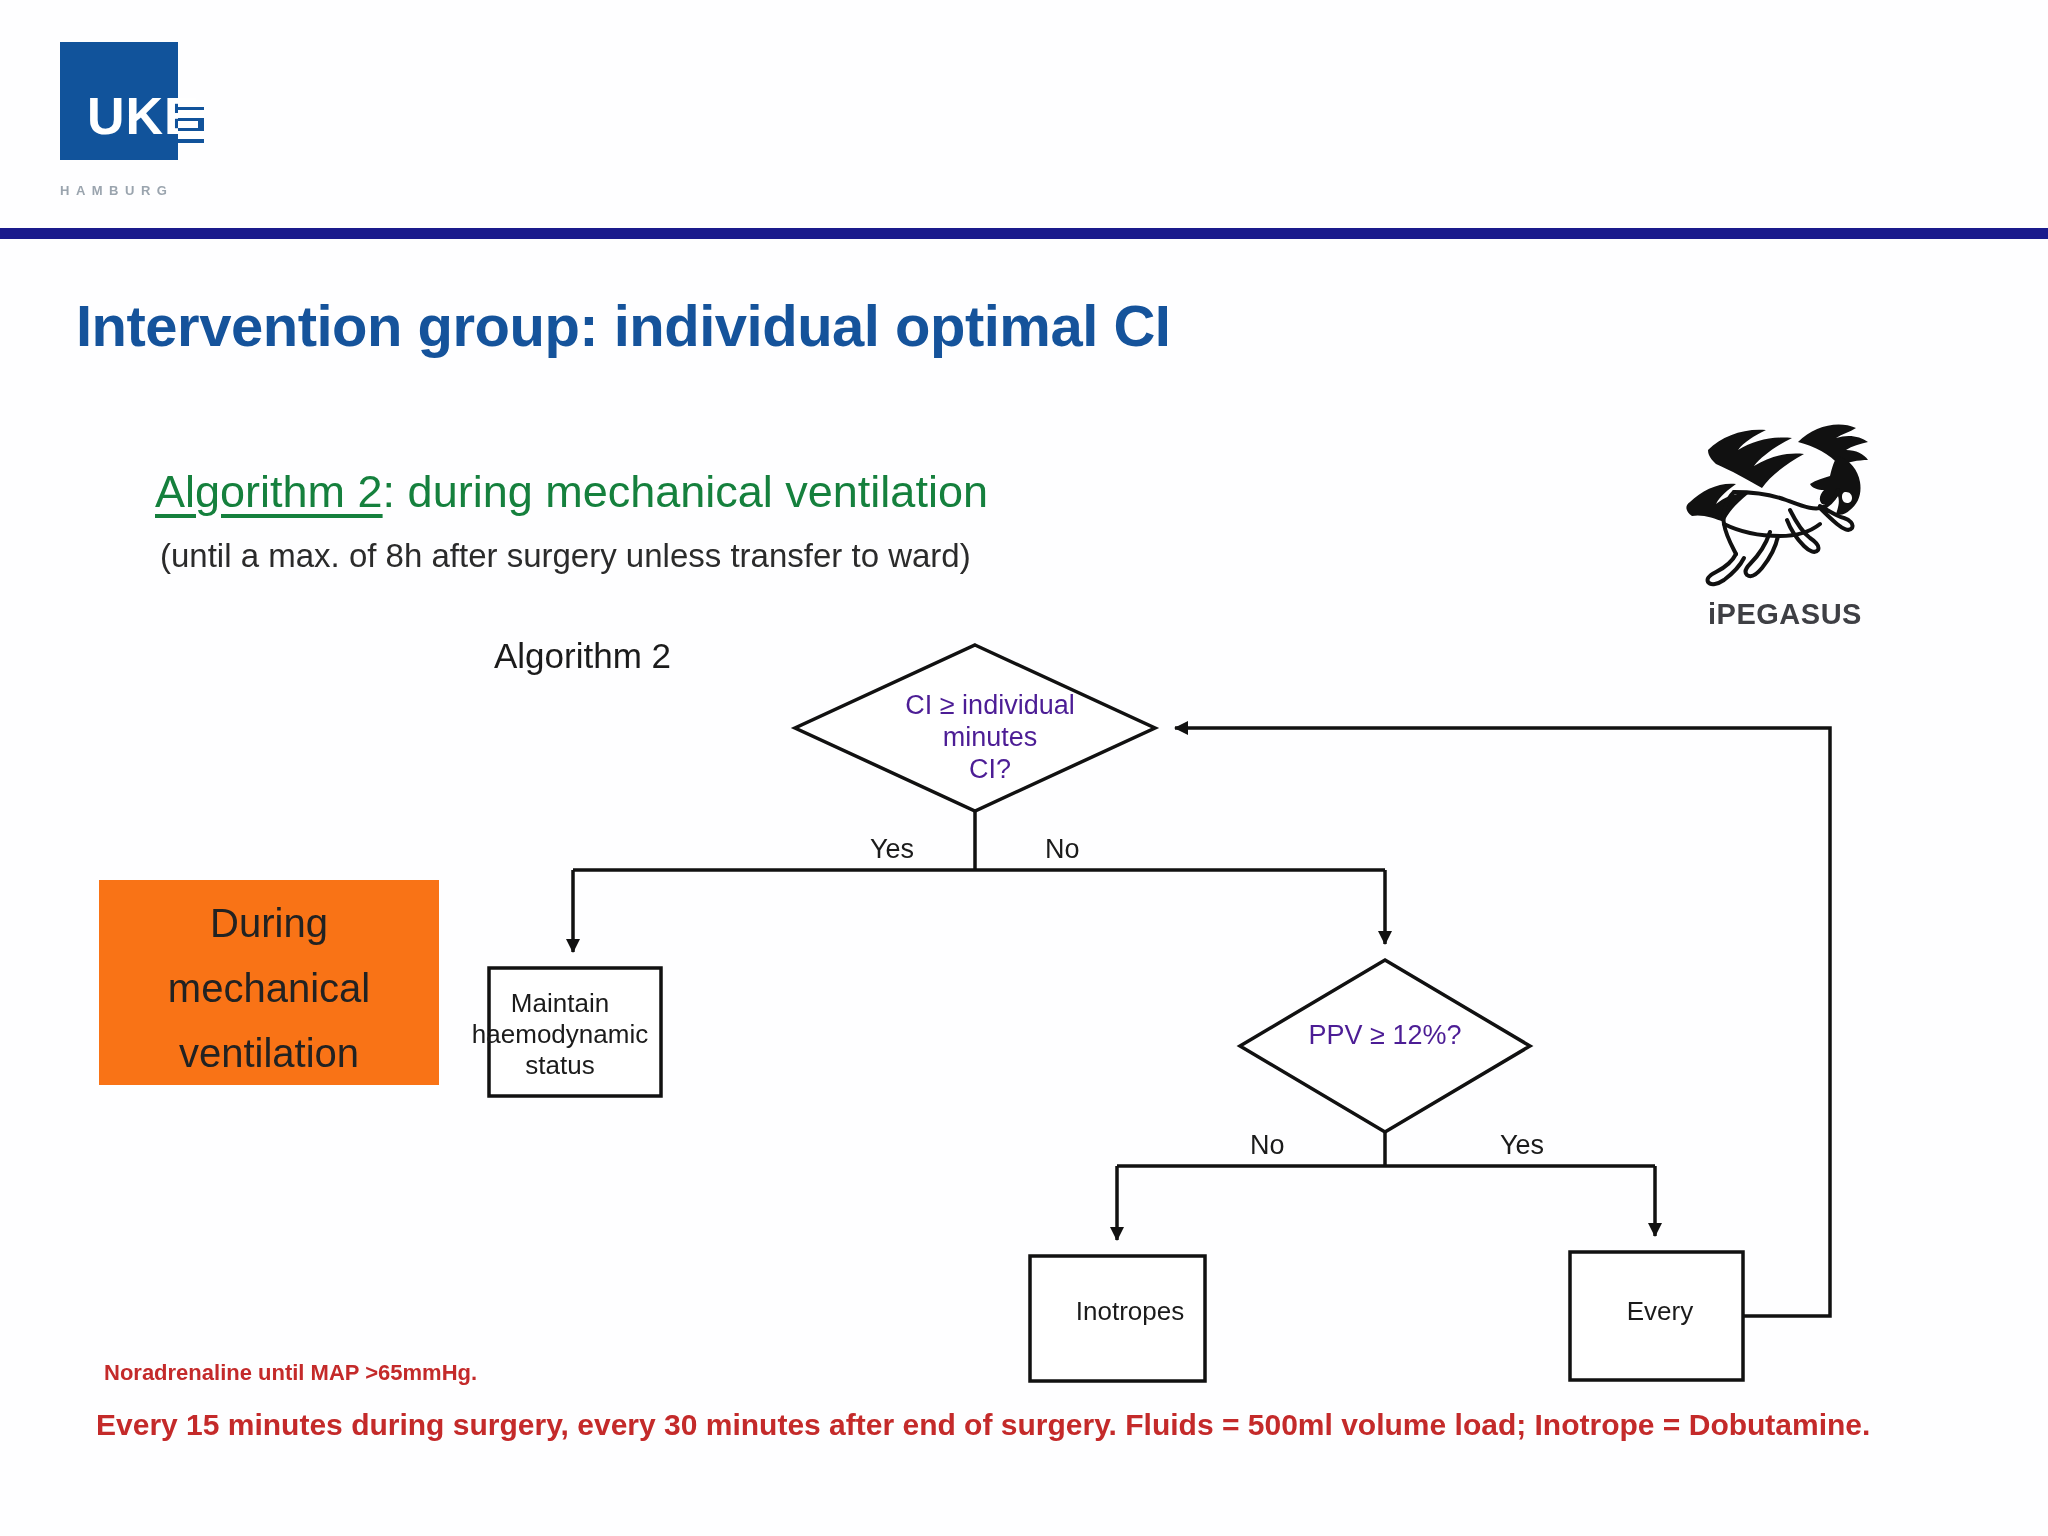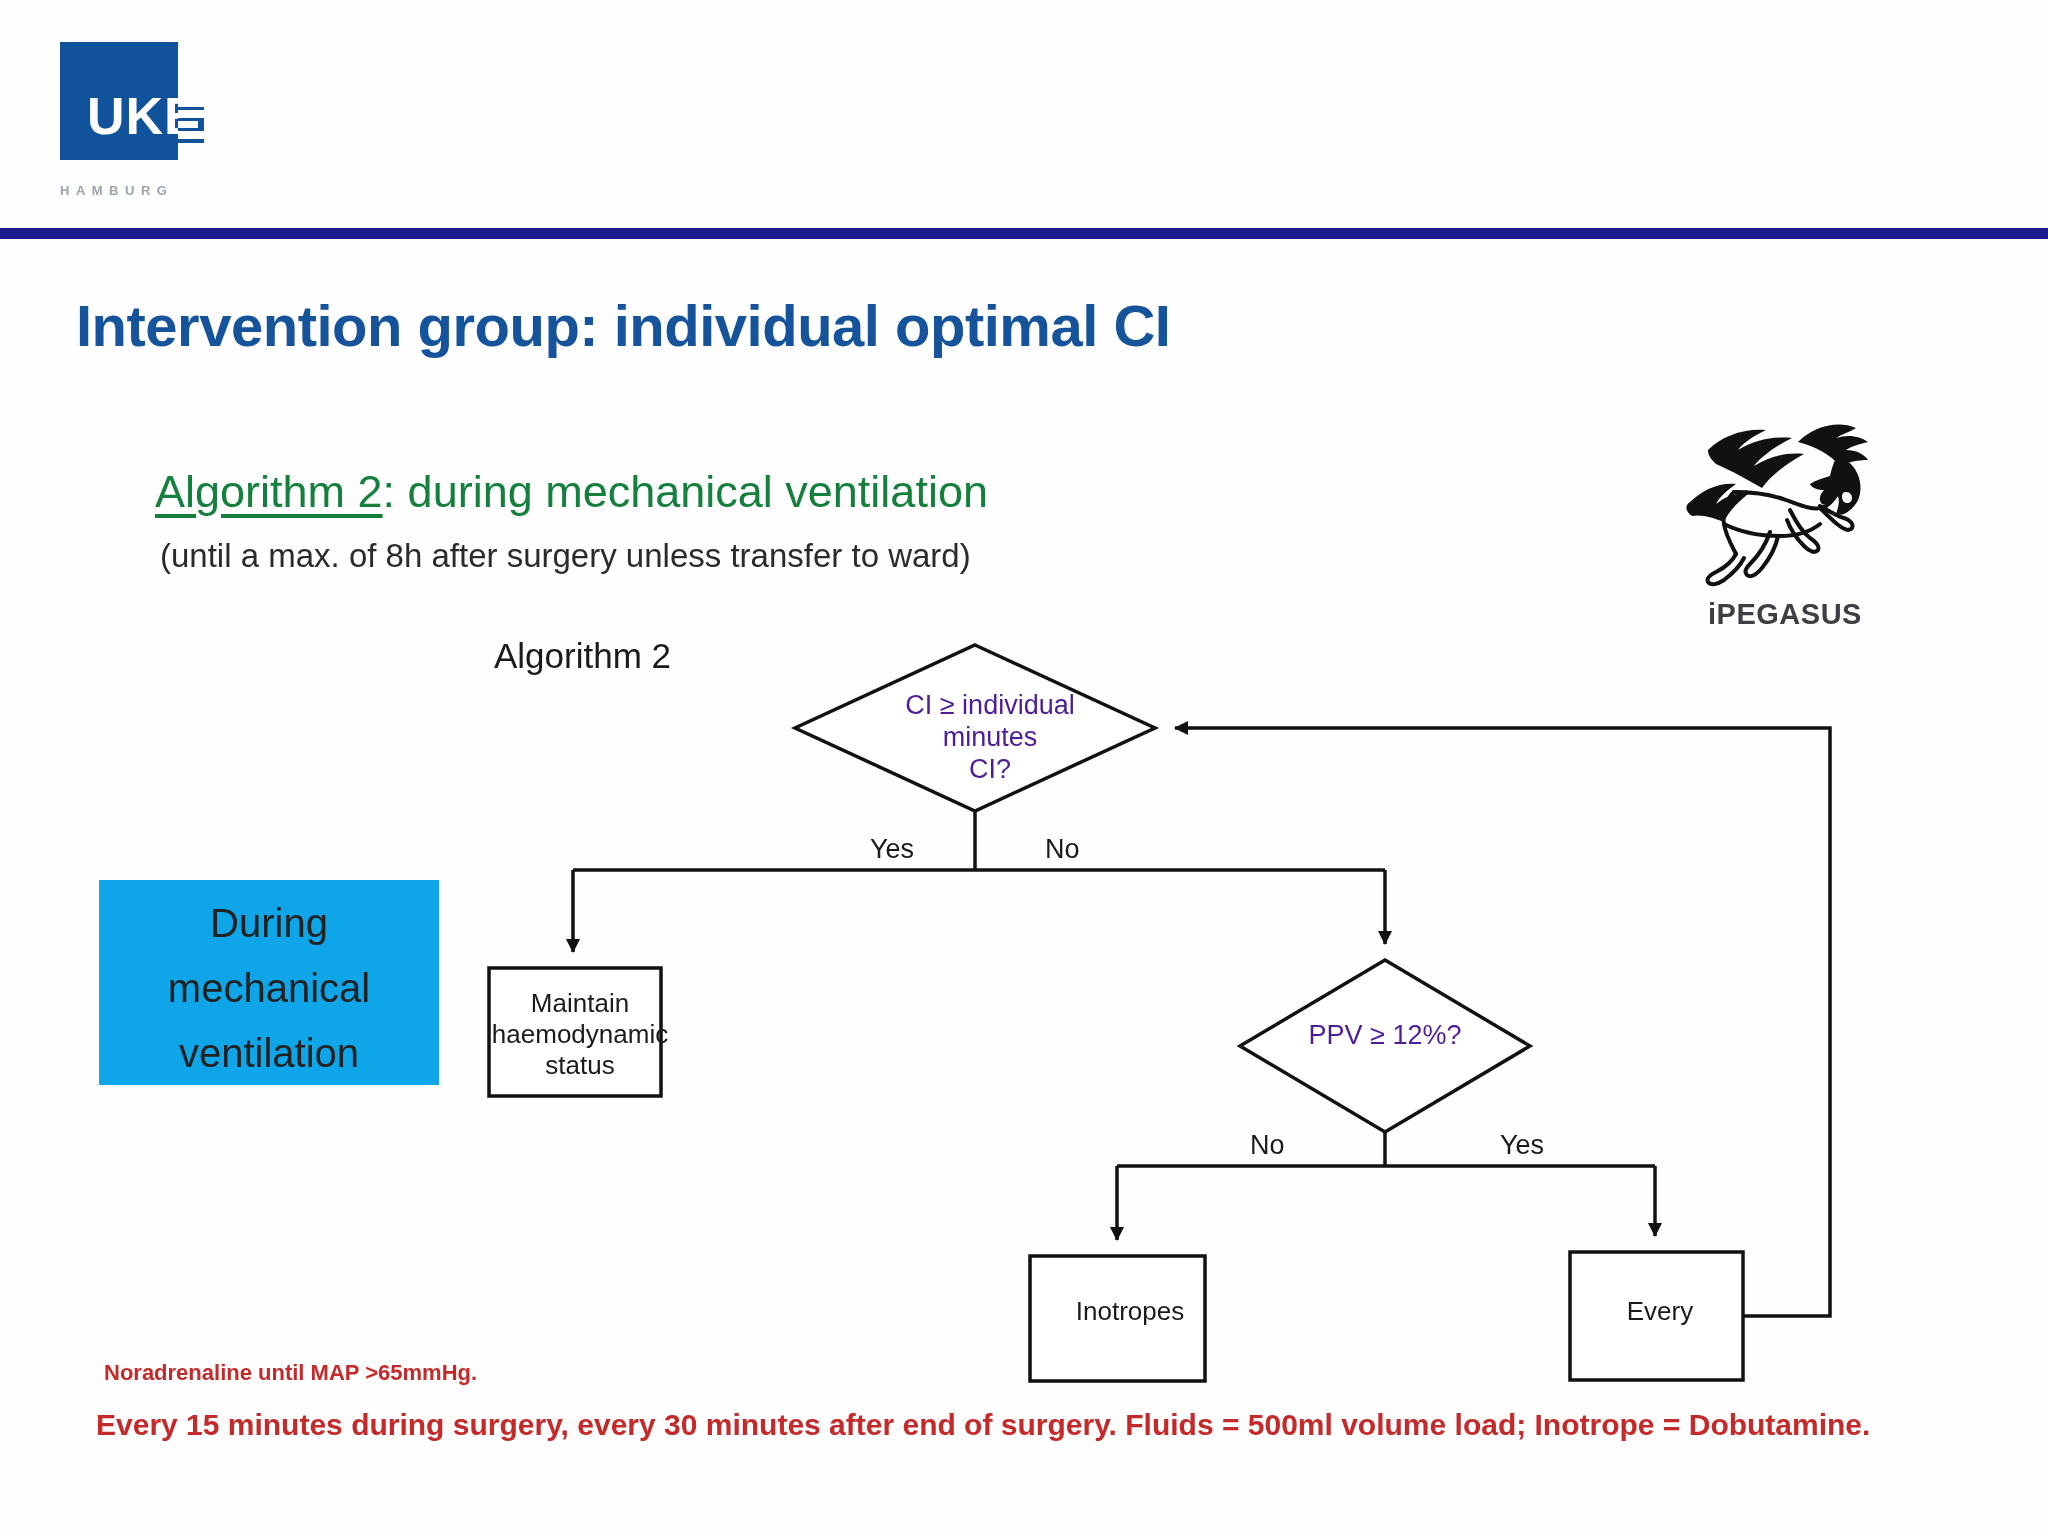--- a/index.html
+++ b/index.html
@@ -59,42 +59,42 @@
   }
   
   #pegasus{position:absolute;left:1670px;top:406px;width:230px;height:240px;}
   #pegasus-name{
     position:absolute;left:0;top:192px;width:230px;text-align:center;
     font-size:29px;font-weight:700;color:#3e3f44;letter-spacing:0.5px;
   }
   
   #blue-box{
     position:absolute;left:99px;top:880px;width:340px;height:205px;
-    background:#0ea5e9;
+    background:#f97316;
   }
   #blue-box .t{
     position:absolute;left:0;right:0;text-align:center;color:#222;
     font-size:40px;line-height:1.0;
   }
   #blue-l1{top:23px;}
   #blue-l2{top:88px;}
   #blue-l3{top:153px;}
   
   #chart{position:absolute;left:0;top:0;width:2048px;height:1536px;}
   .lbl{position:absolute;font-size:27px;color:#1b1b1b;white-space:nowrap;}
   #algo2-label{left:494px;top:636px;font-size:35px;}
   
   .dia-text{
     position:absolute;text-align:center;color:#4c1d95;font-size:27px;line-height:1.18;
   }
   #d1-text{left:830px;top:690px;width:320px;}
   #d2-text{left:1260px;top:1020px;width:250px;}
   
   .box-text{position:absolute;text-align:center;color:#1b1b1b;font-size:26px;line-height:1.2;}
-  #b1-text{left:470px;top:988px;width:220px;}
+  #b1-text{left:450px;top:988px;width:220px;}
   #b2-text{left:1030px;top:1296px;width:200px;}
   #b3-text{left:1560px;top:1296px;width:200px;}
   
   #yes1{left:870px;top:834px;}
   #no1{left:1045px;top:834px;}
   #no2{left:1250px;top:1130px;}
   #yes2{left:1500px;top:1130px;}
   
   #note1{
     position:absolute;left:104px;top:1360px;font-size:22px;font-weight:600;color:#C42A2A;

